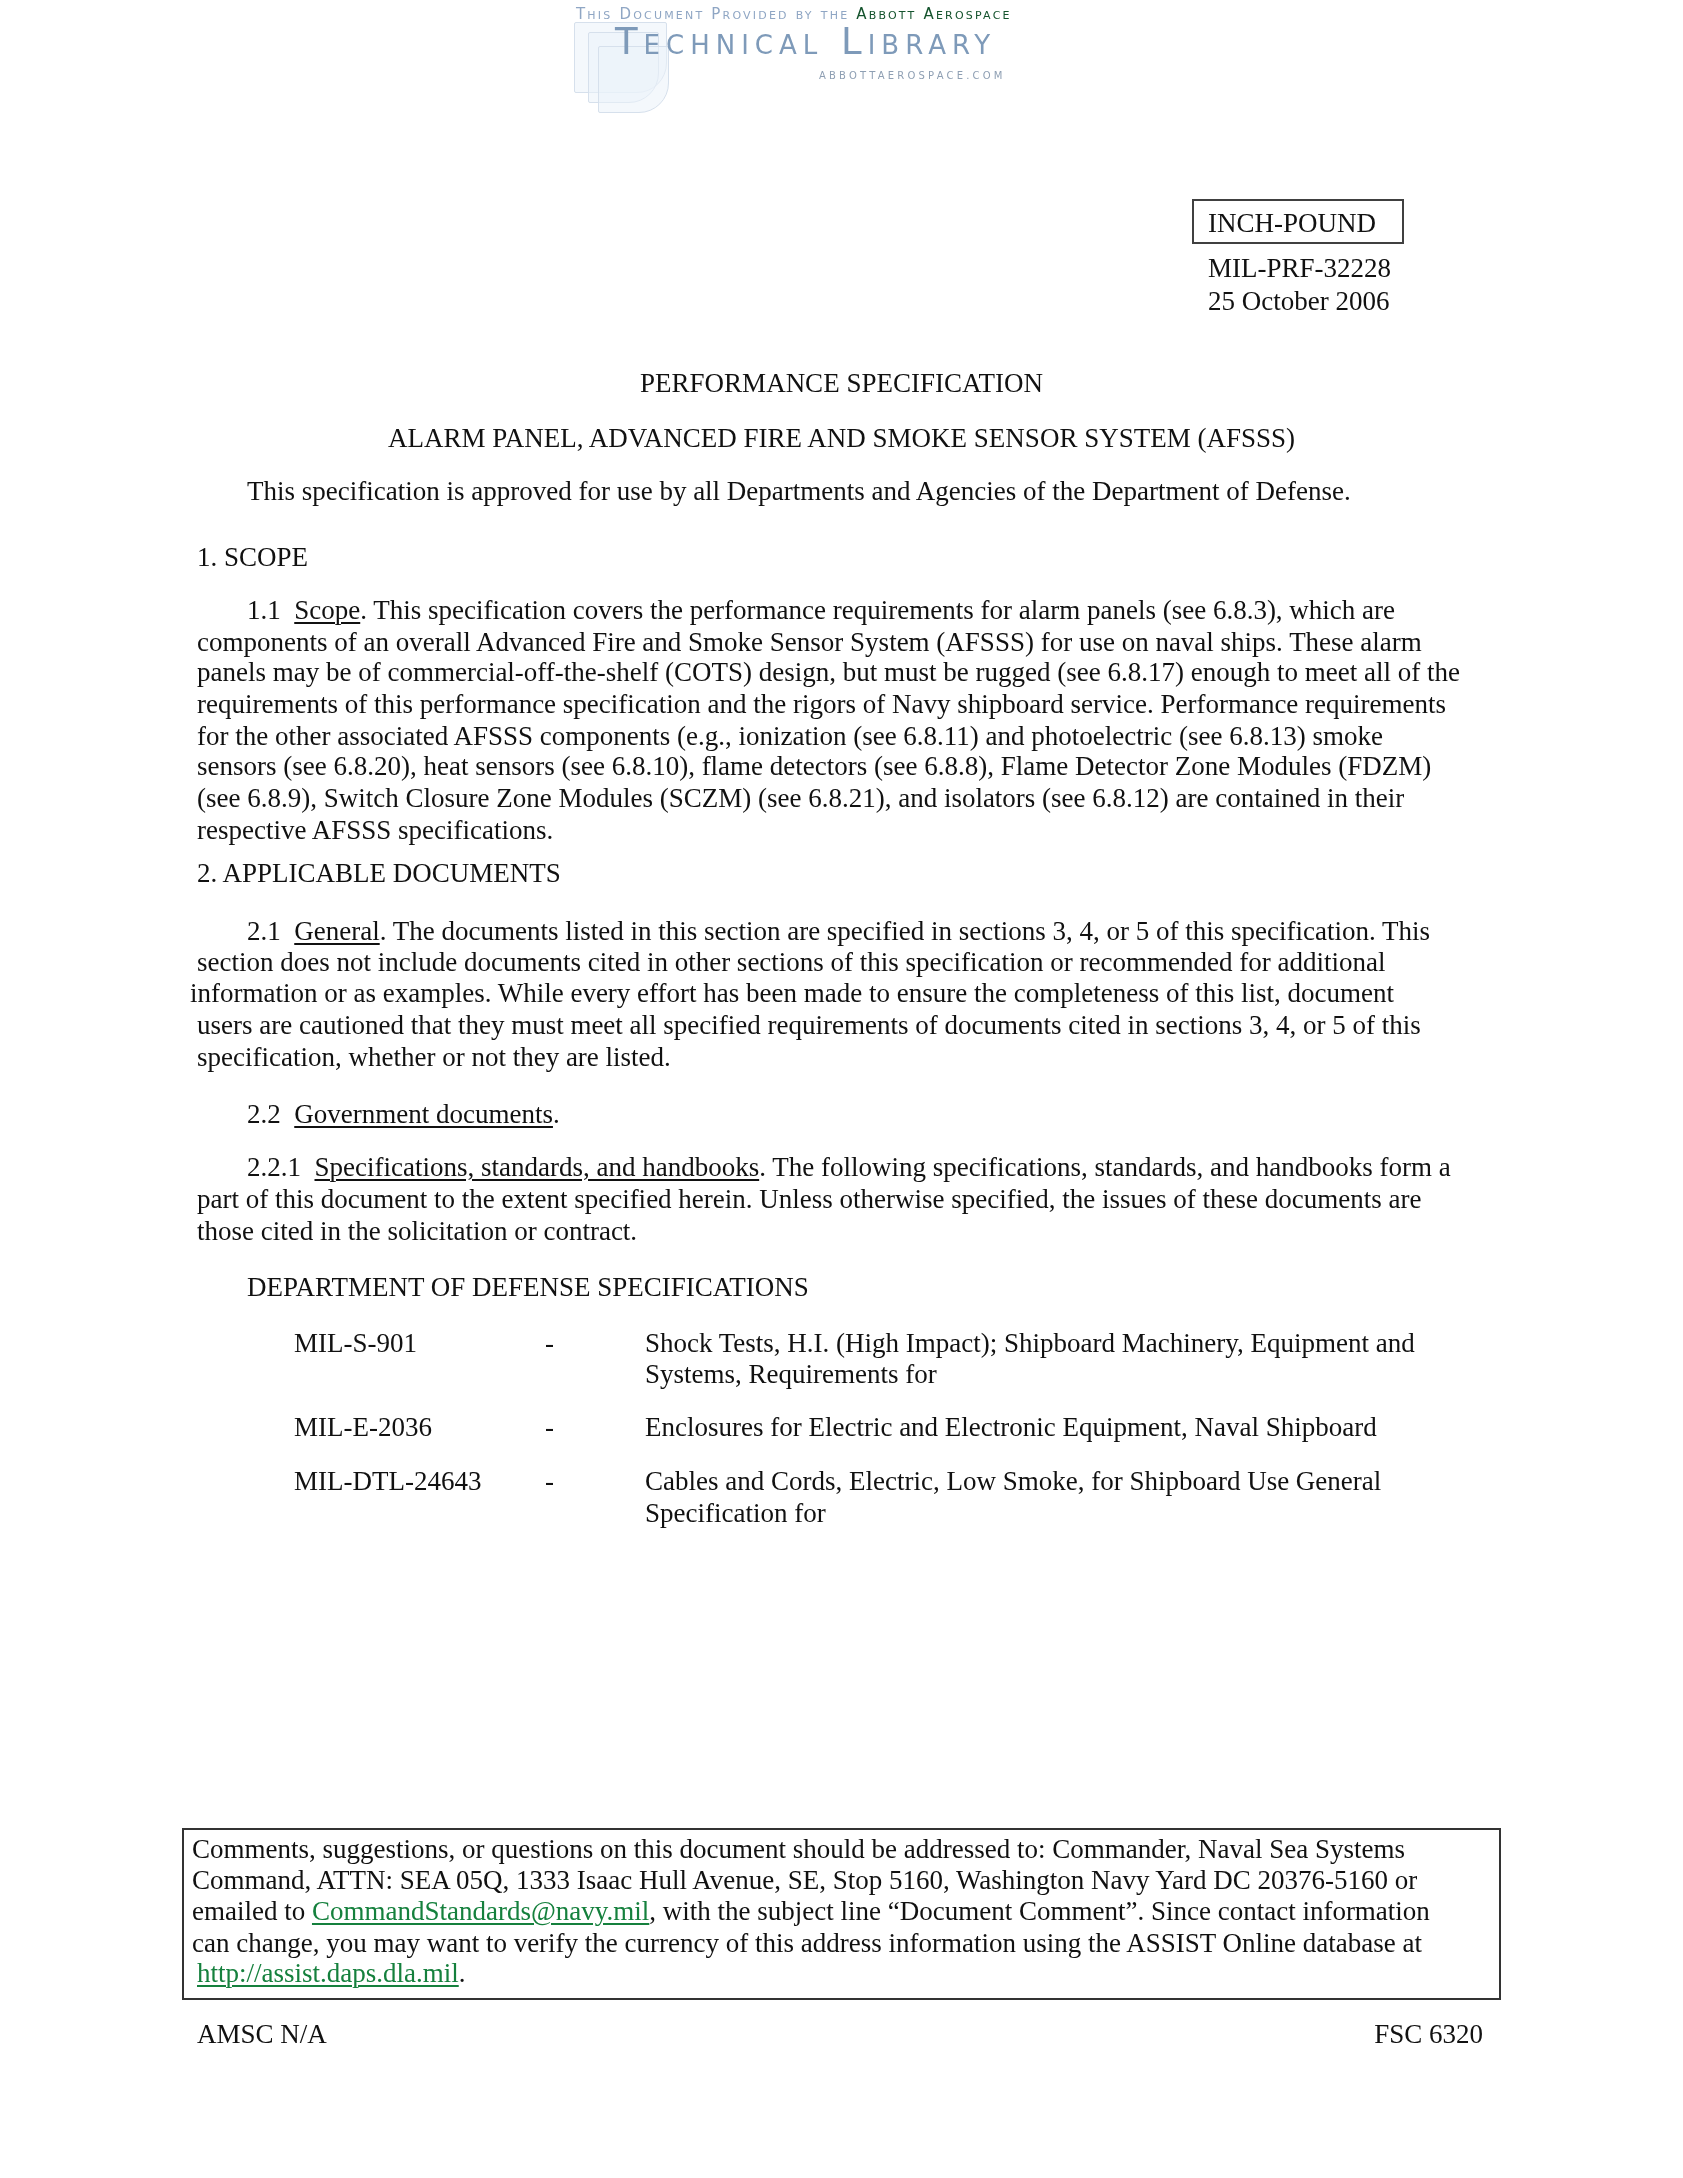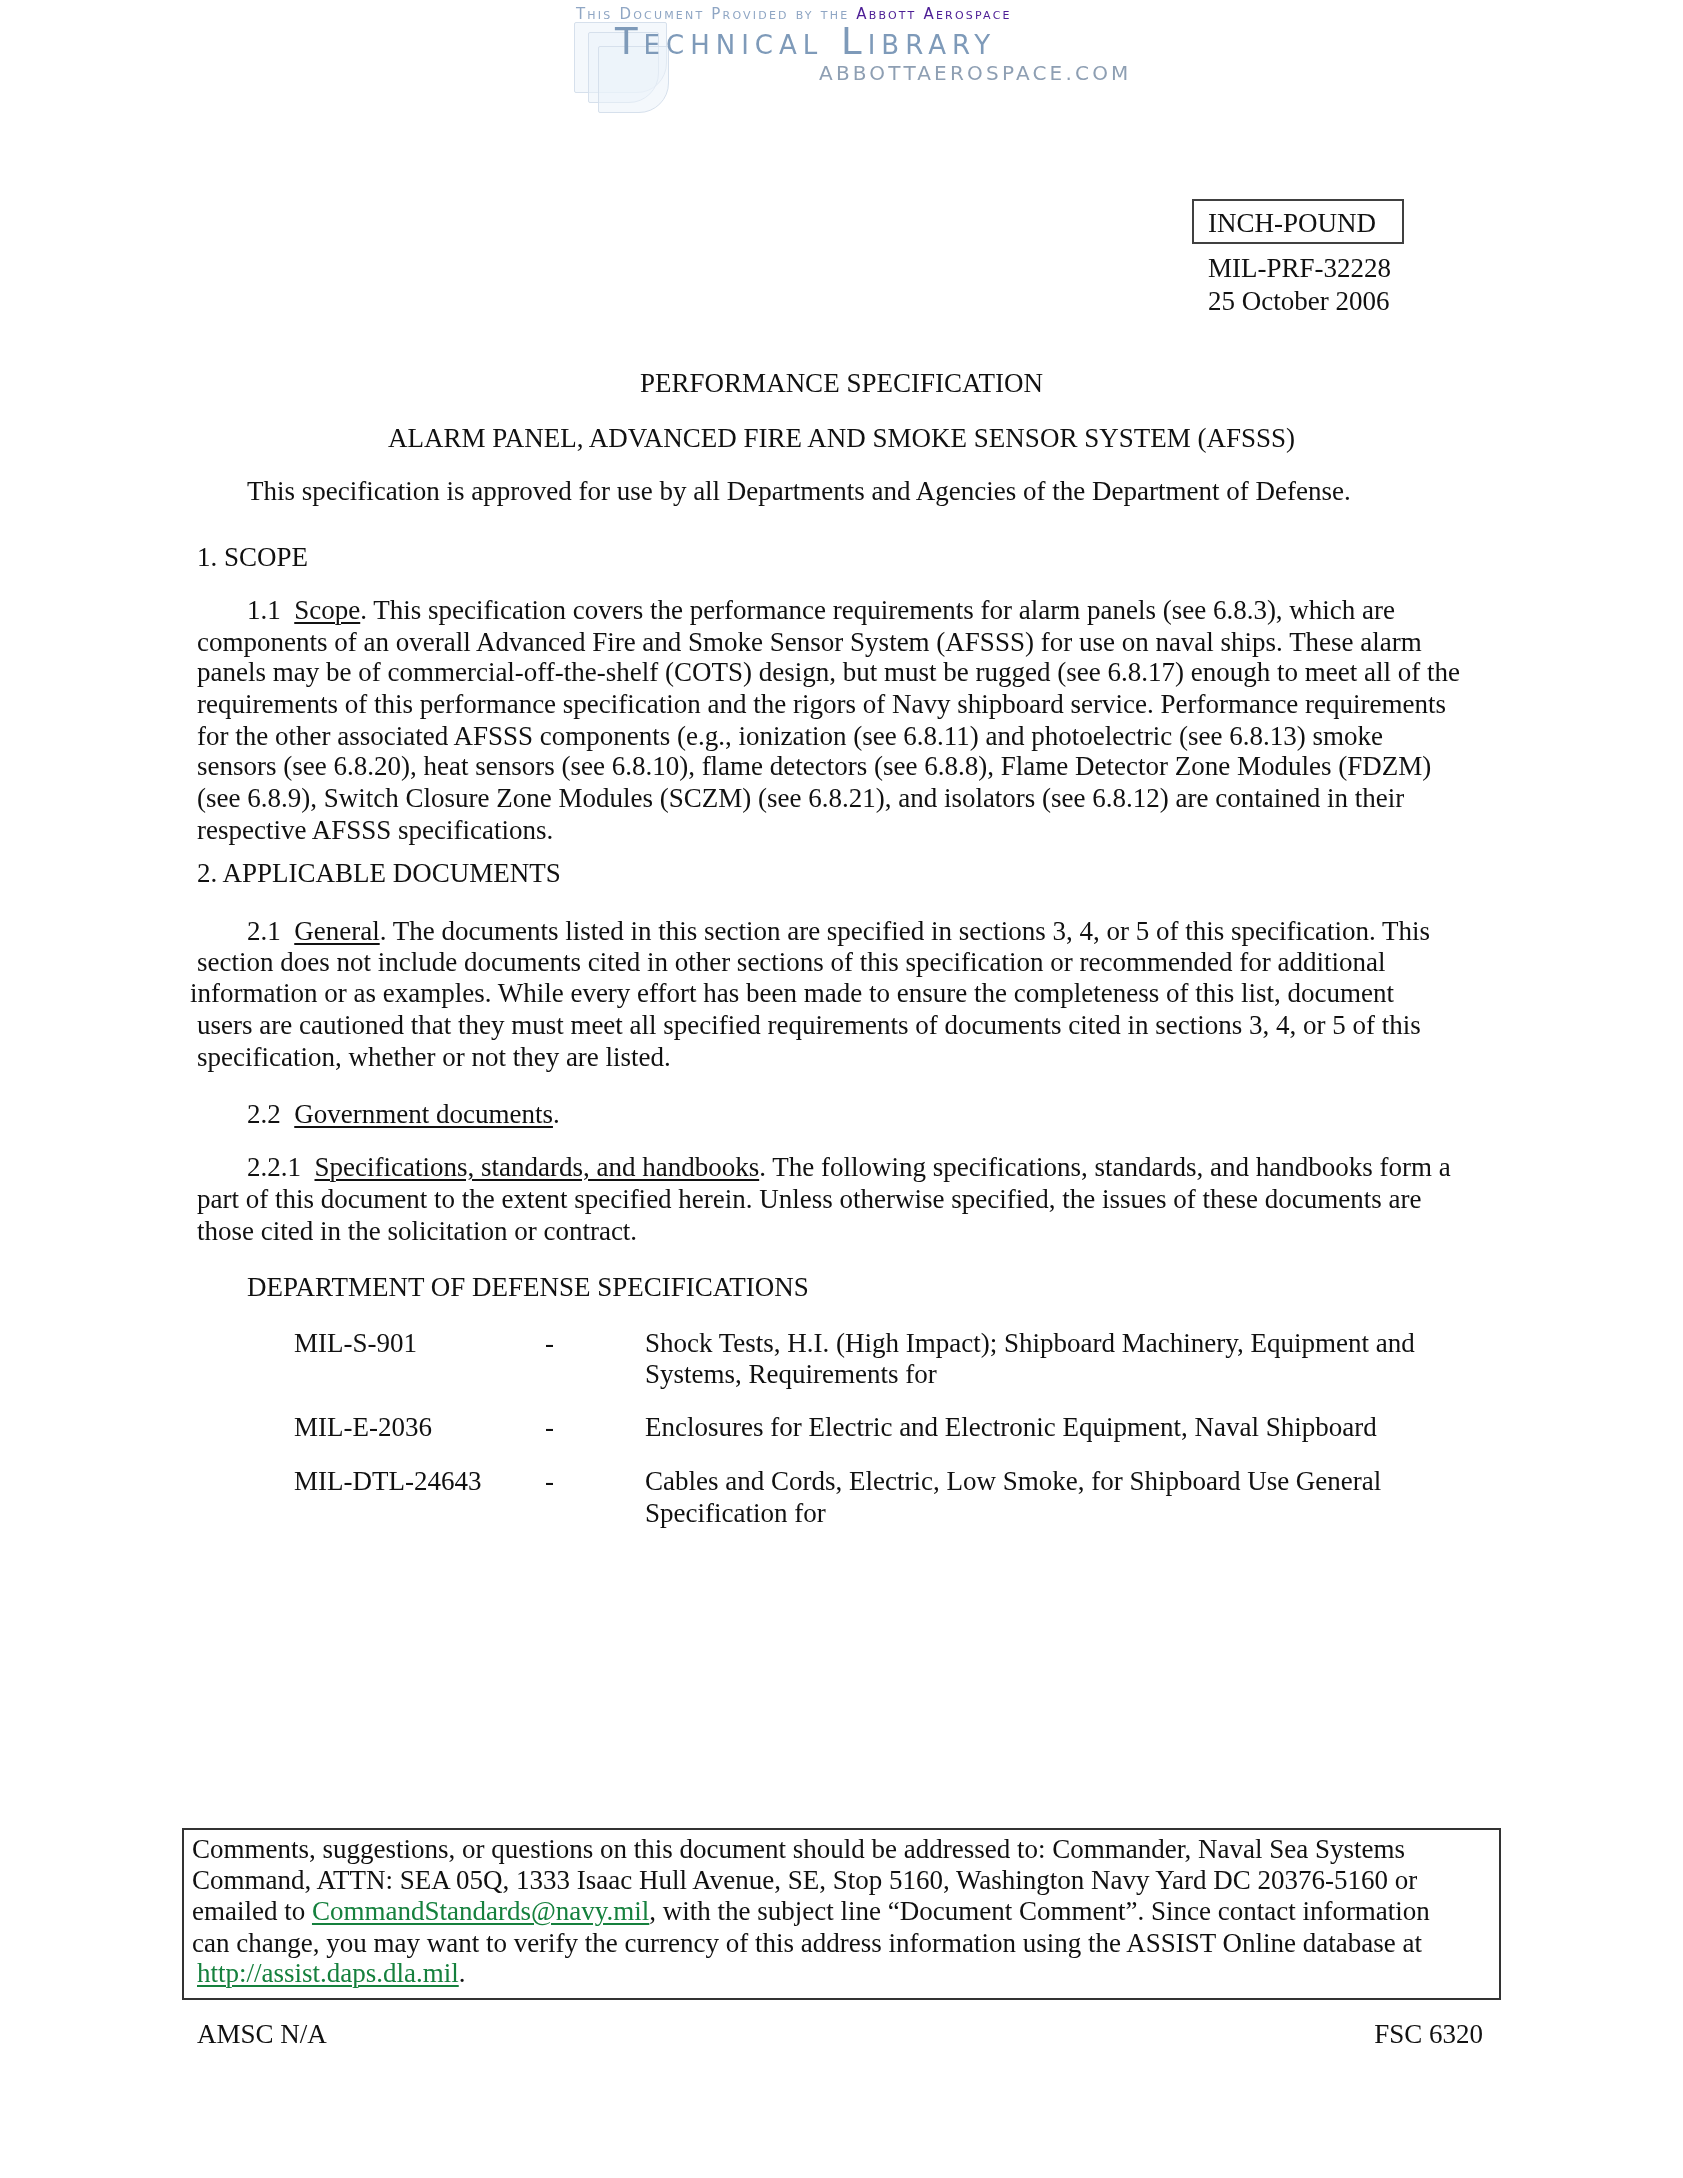--- a/index.html
+++ b/index.html
@@ -14,28 +14,28 @@
   }
   .u { text-decoration: underline; text-underline-offset: 3px; text-decoration-thickness: 1.5px; }
   .link { color: #15803d; text-decoration: underline; text-underline-offset: 3px; text-decoration-thickness: 1.5px; cursor: pointer; }
 
   
   .wm { position: absolute; left: 554px; top: 0; width: 554px; height: 119px; }
   .wm-top {
     position: absolute; left: 22px; top: 5px; font-family: "DejaVu Sans", sans-serif;
     font-size: 15px; letter-spacing: 2.2px; color: #8fa6c4; white-space: nowrap;
   }
-  .wm-top .abb { color: #4c1d95; font-size: 15px; }
+  .wm-top .abb { color: #14532d; font-size: 15px; }
   .wm-title {
     position: absolute; left: 61px; top: 20px; font-family: "DejaVu Sans", sans-serif;
     font-size: 37px; letter-spacing: 6px; color: #7e9ab9; white-space: nowrap; font-weight: normal;
   }
   .wm-url {
-    position: absolute; left: 265px; top: 61px; font-family: "DejaVu Sans", sans-serif;
-    font-size: 20px; letter-spacing: 3.2px; color: #8e9fb3; white-space: nowrap;
+    position: absolute; left: 265px; top: 70px; font-family: "DejaVu Sans", sans-serif;
+    font-size: 10px; letter-spacing: 3.2px; color: #8e9fb3; white-space: nowrap;
   }
   .wm-page {
     position: absolute; border: 1.5px solid #d6e0ec; background: rgba(235,242,250,0.55);
     border-radius: 2px 2px 30px 2px;
   }
 
   .boxed {
     position: absolute; border: 2px solid #404040; box-sizing: border-box;
   }
   .comments-box {

